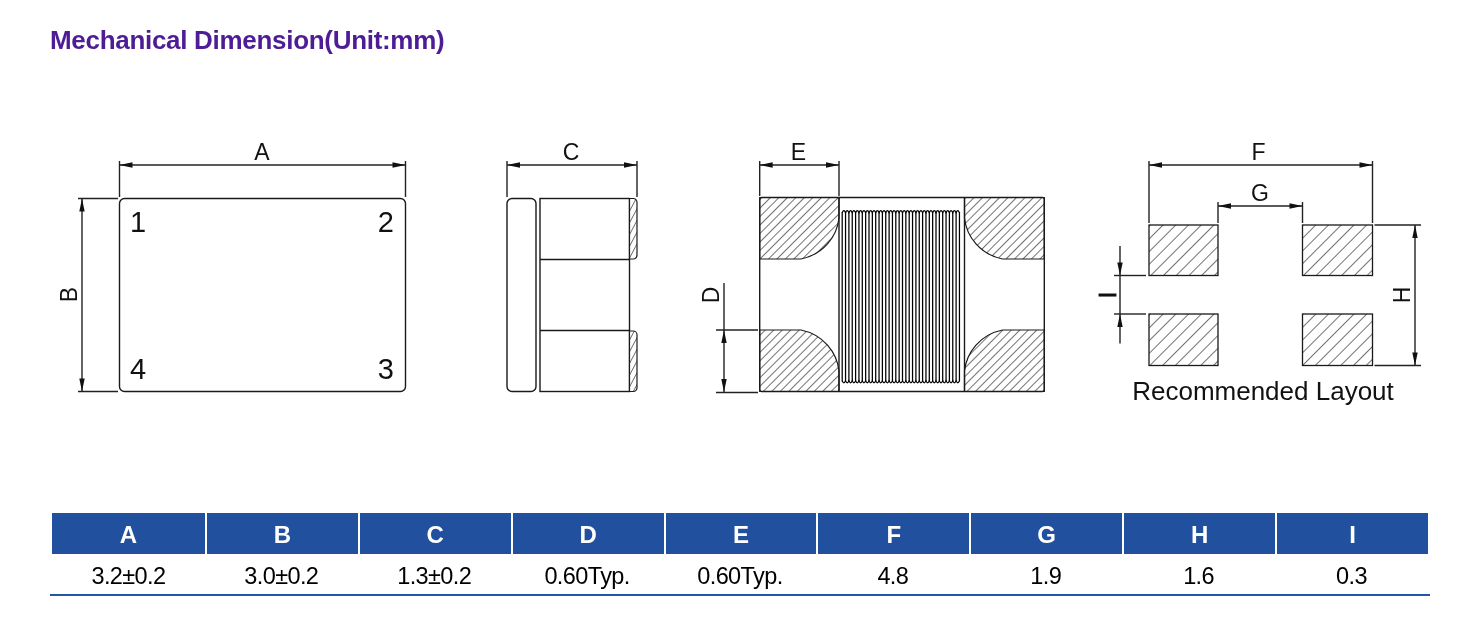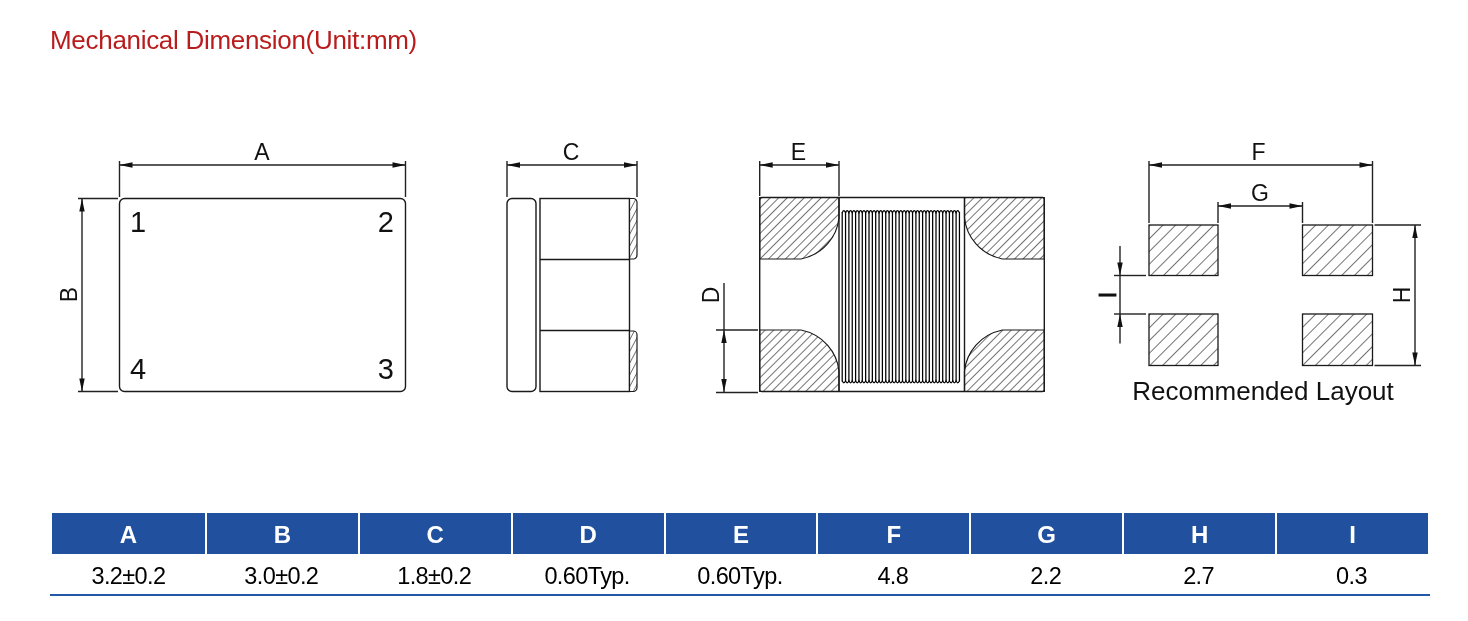--- a/index.html
+++ b/index.html
@@ -1,17 +1,17 @@
 <!DOCTYPE html>
 <html><head>
 <meta charset="utf-8">
 <style>
   html,body{margin:0;padding:0;}
   body{width:1468px;height:621px;background:#ffffff;font-family:"Liberation Sans",sans-serif;position:relative;overflow:hidden;}
-  #title{position:absolute;left:50px;top:25px;font-size:26px;font-weight:normal;color:#b91c1c;letter-spacing:-0.3px;}
+  #title{position:absolute;left:50px;top:25px;font-size:26px;font-weight:bold;color:#4c1d95;letter-spacing:-0.3px;}
   svg text{font-family:"Liberation Sans",sans-serif;fill:#111;}
   #tbl{position:absolute;left:52px;top:513px;width:1376px;border-collapse:separate;border-spacing:0;table-layout:fixed;}
   #tbl th{background:#21509e;color:#fff;font-size:24px;font-weight:bold;height:39px;padding:2px 0 0 0;text-align:center;border-left:2px solid #fff;}
   #tbl th:first-child{border-left:none;}
   #tbl td{font-size:23.5px;letter-spacing:-0.6px;color:#000;height:35px;padding:5px 0 0 0;text-align:center;margin-top:24px;}
   #bline{position:absolute;left:50px;top:594px;width:1380px;height:2.4px;background:#2256a6;}
 </style>
 </head>
 <body>
 <div id="title">Mechanical Dimension(Unit:mm)</div>
@@ -154,23 +154,23 @@
         <th>D</th>
         <th>E</th>
         <th>F</th>
         <th>G</th>
         <th>H</th>
         <th>I</th>
       </tr>
   <tr>
         <td>3.2±0.2</td>
         <td>3.0±0.2</td>
-        <td>1.8±0.2</td>
+        <td>1.3±0.2</td>
         <td>0.60Typ.</td>
         <td>0.60Typ.</td>
         <td>4.8</td>
-        <td>2.2</td>
-        <td>2.7</td>
+        <td>1.9</td>
+        <td>1.6</td>
         <td>0.3</td>
       </tr>
 </tbody>
   </table>
 <div id="bline"></div>
 
 </body></html>

